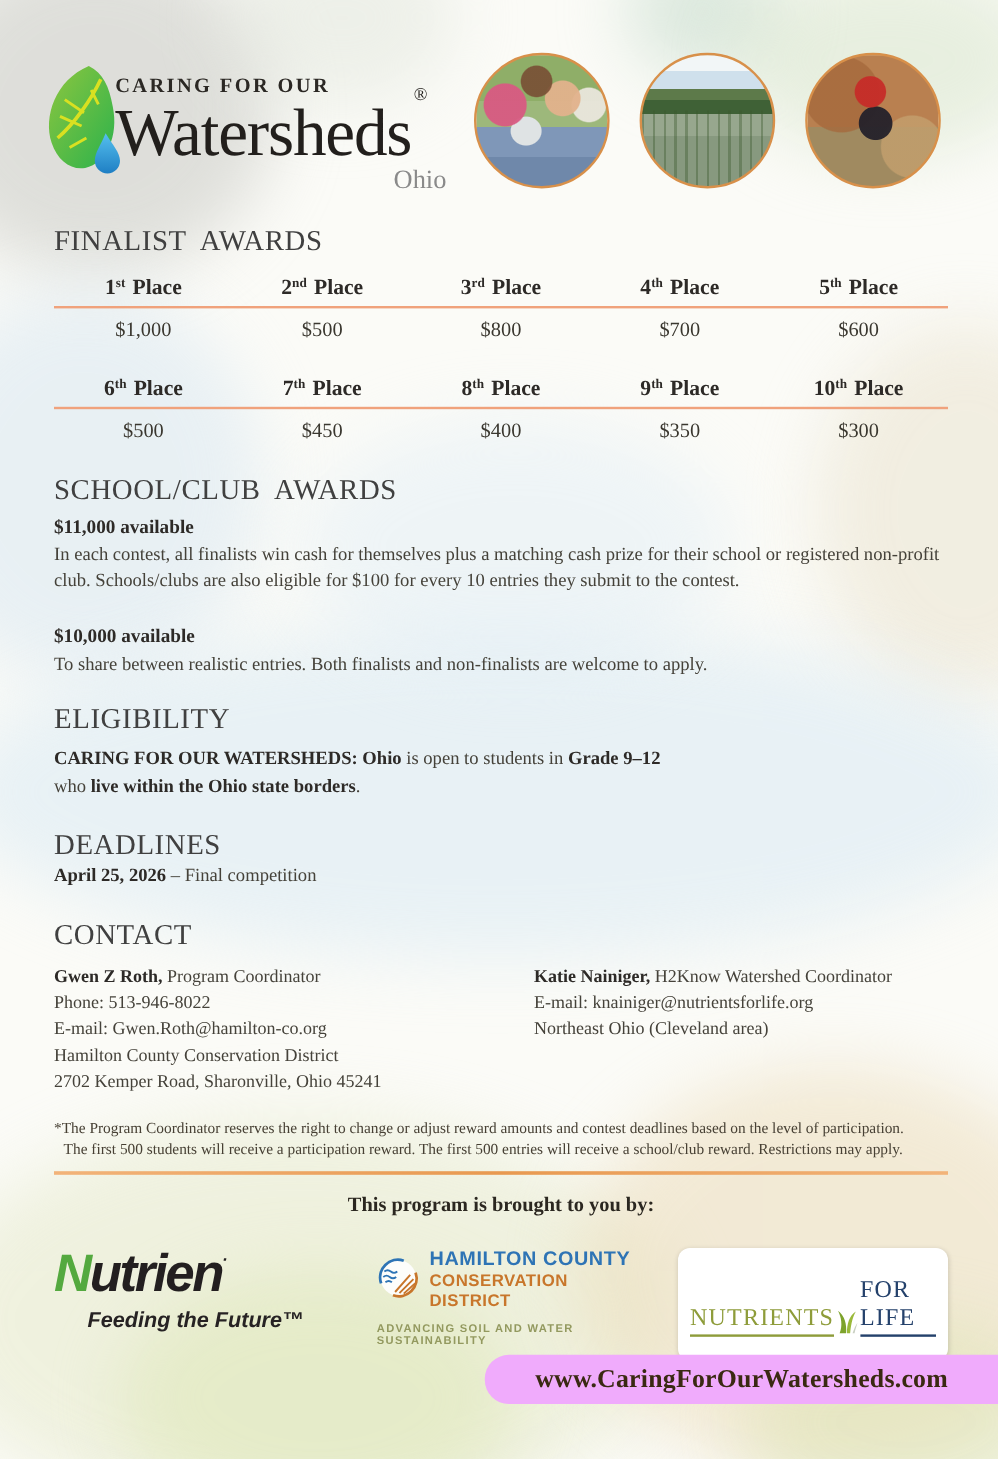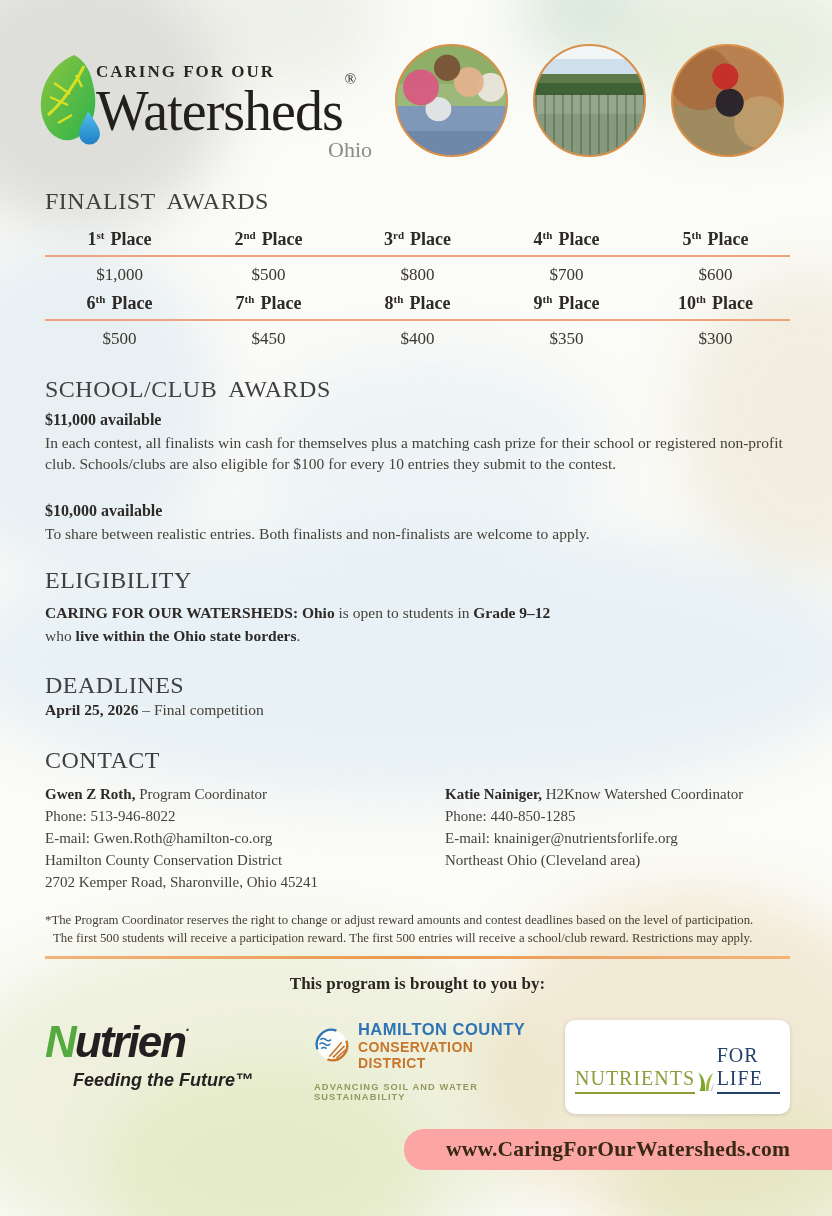--- a/index.html
+++ b/index.html
@@ -59,21 +59,21 @@
   .content{position:absolute;left:45px;top:188px;width:745px;}
   h2{margin:0;font-size:24px;font-weight:normal;color:#404040;letter-spacing:.5px;word-spacing:6px;}
   .award-table{margin-top:14px;}
   .t-row{display:flex;}
   .t-cell{flex:1;text-align:center;}
   .t-headers{font-size:18px;font-weight:bold;color:#2d2a27;}
   .pl-ord{font-size:11px;position:relative;top:-6px;}
   .pl-w{margin-left:6px;}
   .t-rule{border-top:2px solid #f0a27c;margin:5px 0 8px;}
   .t-values{font-size:17px;color:#3a372f;justify-content:flex-end;}
-  .t-group2{margin-top:8px;}
+  .t-group2{margin-top:28px;}
 
   .section{margin-top:27px;}
   .amount{font-size:16px;font-weight:bold;color:#2d2a27;margin-top:8px;}
   .body-text{font-size:15.5px;line-height:1.38;color:#45423a;margin-top:3px;}
   .elig-line,.dead-line{font-size:15.5px;line-height:1.45;color:#45423a;}
   .elig-line b,.dead-line b{color:#2d2a27;}
 
   .contact-cols{display:flex;margin-top:9px;}
   .contact-col{font-size:15px;line-height:1.47;color:#45423a;}
   .contact-left{width:400px;}
@@ -99,21 +99,21 @@
   .hccd-l2{font-size:14px;font-weight:bold;color:#c8762b;letter-spacing:.4px;line-height:1.15;}
   .hccd-tag{margin-top:11px;font-size:9.3px;font-weight:bold;letter-spacing:1.1px;color:#93995f;}
   .nfl{margin-left:30px;width:238px;background:#ffffff;border-radius:10px;box-shadow:0 1px 4px rgba(0,0,0,.15);
        padding:24px 10px 20px;box-sizing:border-box;display:flex;justify-content:center;align-items:flex-end;}
   .nfl-w1{font-size:20px;color:#8e9c3a;letter-spacing:1px;border-bottom:2px solid #8e9c3a;padding-bottom:2px;}
   .nfl-w2{font-size:20px;color:#24416b;letter-spacing:1px;border-bottom:2px solid #24416b;padding-bottom:2px;}
   .nfl-grass{margin:0 2px -2px;}
 
   
   .url-bar{position:absolute;left:404px;top:1129px;width:428px;height:41px;
-    background:#fca5a5;border-radius:20px 0 0 20px;display:flex;align-items:center;justify-content:center;
+    background:#f0abfc;border-radius:20px 0 0 20px;display:flex;align-items:center;justify-content:center;
     font-size:21.5px;font-weight:bold;color:#3a2912;letter-spacing:.2px;}
 </style>
 </head>
 <body>
 
 <div class="page">
 
   <div class="blob b1"></div>
   <div class="blob b2"></div>
   <div class="blob b3"></div>
@@ -222,21 +222,20 @@
         <div class="contact-cols">
           <div class="contact-col contact-left">
             <div><b>Gwen Z Roth,</b><span> Program Coordinator</span></div>
             <div>Phone: 513-946-8022</div>
             <div>E-mail: Gwen.Roth@hamilton-co.org</div>
             <div>Hamilton County Conservation District</div>
             <div>2702 Kemper Road, Sharonville, Ohio 45241</div>
           </div>
           <div class="contact-col contact-right">
             <div><b>Katie Nainiger,</b><span> H2Know Watershed Coordinator</span></div>
-            <div>Phone: 440-850-1285</div>
             <div>E-mail: knainiger@nutrientsforlife.org</div>
             <div>Northeast Ohio (Cleveland area)</div>
           </div>
         </div>
       </div>
 
       <div class="disclaimer">
         <div class="l1">*The Program Coordinator reserves the right to change or adjust reward amounts and contest deadlines based on the level of participation.</div>
         <div class="l2">The first 500 students will receive a participation reward. The first 500 entries will receive a school/club reward. Restrictions may apply.</div>
       </div>

